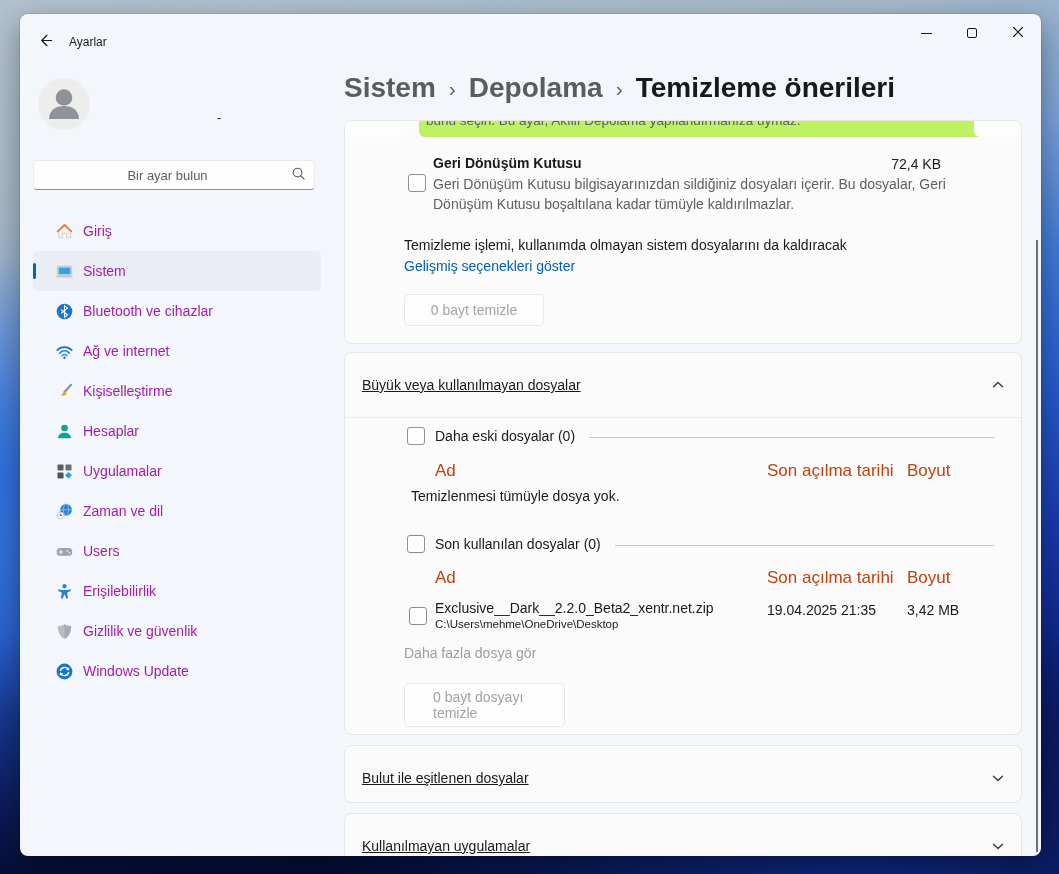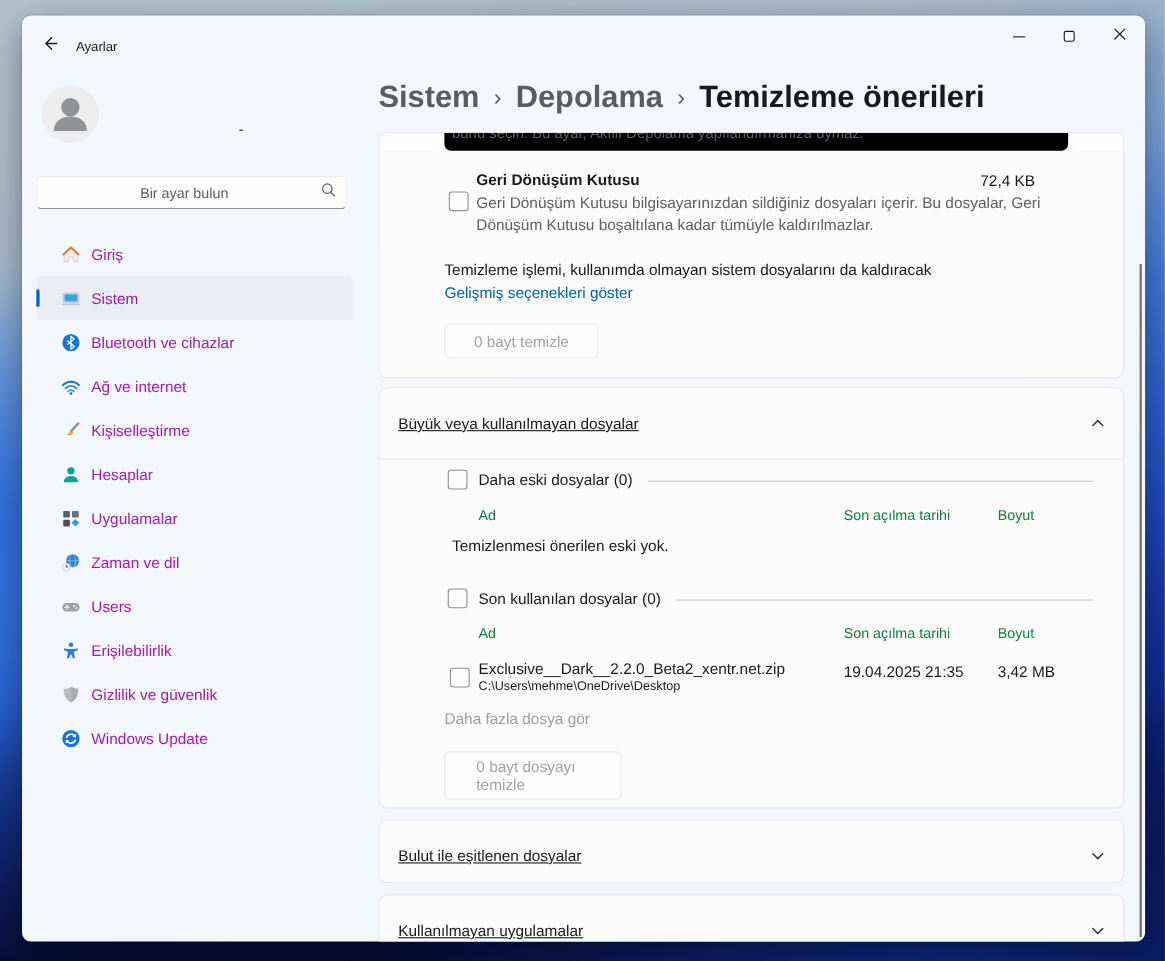--- a/index.html
+++ b/index.html
@@ -54,21 +54,21 @@
   .card { position:absolute; left:324px; width:678px; background:#fbfbfc;
     border:1px solid #e6e6e8; border-radius:8px; overflow:hidden; }
   .card1 { top:106px; height:224px; }
   .card2 { top:338px; height:383px; }
   .card3 { top:731px; height:58px; }
   .card4 { top:799px; height:60px; }
 
   .strip-side { position:absolute; top:0; height:16px; background:#fefefe; border-radius:0 0 6px 6px; }
   .strip-left { left:0; width:56px; }
   .strip-right { left:629px; width:49px; }
-  .strip { position:absolute; left:59px; top:0; width:567px; height:16px; background:#000000;
+  .strip { position:absolute; left:74px; top:0; width:567px; height:16px; background:#bef264;
     border-radius:0 0 6px 6px; overflow:hidden; }
   .strip-text { position:absolute; left:7px; top:-8px; font-size:13.5px; color:#5f5f5f; white-space:nowrap; }
 
   .checkbox { width:18px; height:18px; background:#fdfdfd; border:1px solid #8f8f8f;
     border-radius:3px; cursor:pointer; flex:0 0 auto; }
 
   .rb-title { position:absolute; left:88px; top:34px; font-size:14px; font-weight:700; color:#191919; }
   .rb-size { position:absolute; right:80px; top:35px; font-size:14px; color:#191919; }
   .rb-check { position:absolute; left:63px; top:53px; }
   .rb-desc { position:absolute; left:88px; top:53px; width:530px; font-size:14px; line-height:20px; color:#606060; }
@@ -80,21 +80,21 @@
 
   .exp-header-title { position:absolute; left:17px; top:24px; font-size:14px; color:#191919;text-decoration:underline; }
   .exp-chevron { position:absolute; right:16px; top:25px; width:14px; height:14px; cursor:pointer; }
   .lf-divider { position:absolute; left:0; right:0; top:64px; height:1px; background:#ececee; }
 
   .group-row { position:absolute; left:62px; right:27px; display:flex; align-items:center; }
   .g1 { top:74px; } .g2 { top:182px; }
   .g-label { margin-left:10px; font-size:14px; color:#191919; white-space:nowrap; }
   .g-rule { flex:1; height:1px; background:#c7c7c9; margin-left:14px; margin-top:2px; }
 
-  .col-head { position:absolute; font-size:13px; color:#15803d; white-space:nowrap; }
+  .col-head { position:absolute; font-size:17px; color:#c2410c; white-space:nowrap; }
   .cols1 { top:108px; } .cols2 { top:215px; }
   .col-name { left:90px; } .col-date { left:422px; } .col-size { left:562px; }
 
   .empty-text { position:absolute; left:66px; top:135px; font-size:14px; color:#191919; }
 
   .file-check { position:absolute; left:64px; top:254px; }
   .file-name { position:absolute; left:90px; top:247px; font-size:14px; color:#191919; white-space:nowrap; }
   .file-path { position:absolute; left:90px; top:265px; font-size:11.5px; color:#1a1a1a; white-space:nowrap; }
   .file-date { position:absolute; left:422px; top:249px; font-size:14px; color:#191919; white-space:nowrap; }
   .file-size { position:absolute; left:562px; top:249px; font-size:14px; color:#191919; white-space:nowrap; }
@@ -311,21 +311,21 @@
       <div class="lf-divider"></div>
 
       <div class="group-row g1">
         <div class="checkbox"></div>
         <span class="g-label">Daha eski dosyalar (0)</span>
         <span class="g-rule"></span>
       </div>
       <div class="col-head cols1 col-name">Ad</div>
       <div class="col-head cols1 col-date">Son açılma tarihi</div>
       <div class="col-head cols1 col-size">Boyut</div>
-      <div class="empty-text">Temizlenmesi önerilen eski yok.</div>
+      <div class="empty-text">Temizlenmesi tümüyle dosya yok.</div>
 
       <div class="group-row g2">
         <div class="checkbox"></div>
         <span class="g-label">Son kullanılan dosyalar (0)</span>
         <span class="g-rule"></span>
       </div>
       <div class="col-head cols2 col-name">Ad</div>
       <div class="col-head cols2 col-date">Son açılma tarihi</div>
       <div class="col-head cols2 col-size">Boyut</div>
 

